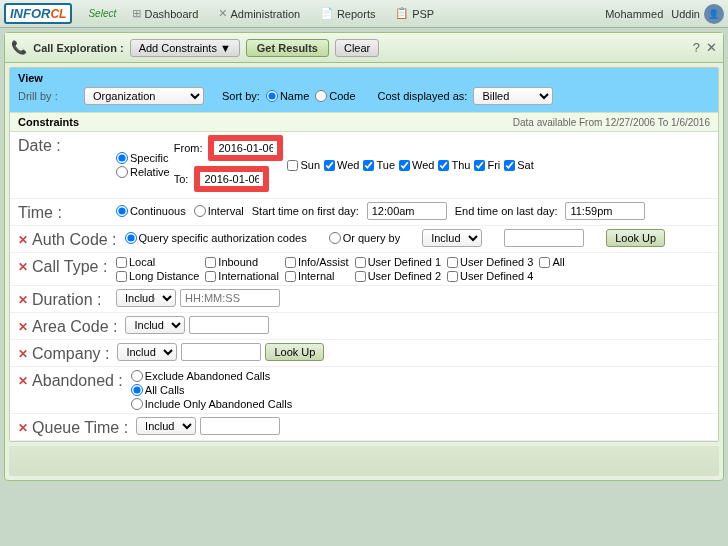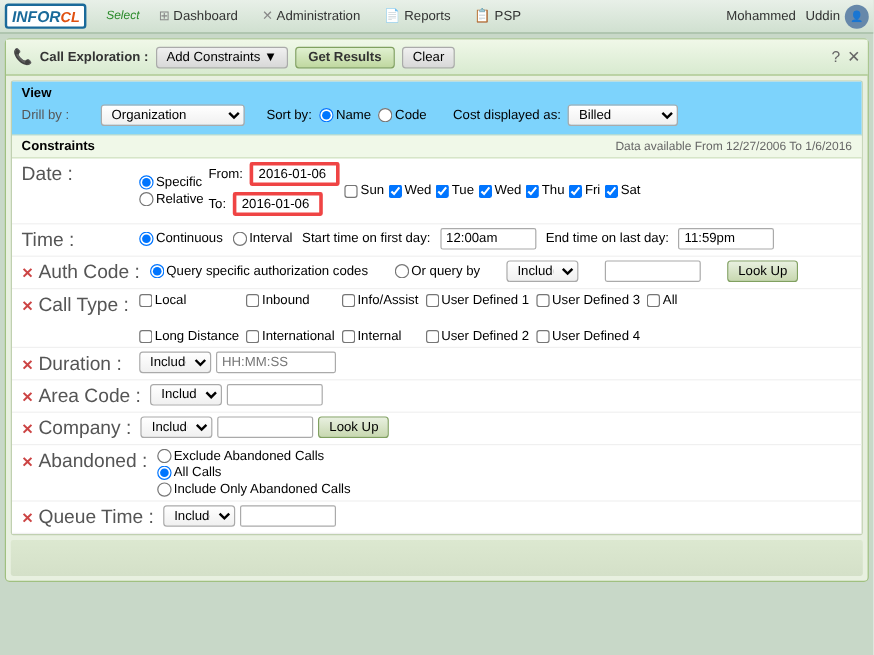--- a/index.html
+++ b/index.html
@@ -168,21 +168,21 @@
       border-radius: 3px;
       padding: 1px 4px;
       font-size: 11px;
       height: 18px;
       cursor: pointer;
     }
     .select-box-wide {
       width: 120px;
     }
     .select-box-medium {
-      width: 92px;
+      width: 80px;
     }
     .select-box-small {
       width: 60px;
     }
     .radio-label {
       display: flex;
       align-items: center;
       gap: 2px;
       cursor: pointer;
       font-size: 11px;
@@ -238,21 +238,21 @@
       display: flex;
       flex-direction: column;
       gap: 2px;
     }
     .date-inputs {
       display: flex;
       flex-direction: column;
       gap: 2px;
     }
     .date-input {
-      border: 3px solid #ef4444;
+      border: 6px solid #ef4444;
       border-radius: 2px;
       padding: 1px 4px;
       font-size: 11px;
       width: 75px;
     }
     .day-checkboxes {
       display: flex;
       align-items: center;
       gap: 4px;
       flex-wrap: wrap;
@@ -508,21 +508,21 @@
           <input type="text" class="text-input text-input-medium" style="">
           <button class="btn-lookup">Look Up</button>
         </div>
       </div>
 
       <div class="constraint-row">
         <div class="constraint-label">
           <span class="x-icon">✕</span>
           <span class="constraint-name">Call Type :</span>
         </div>
-        <div style="display:grid;grid-template-columns:repeat(6,auto);gap:18px 6px;align-items:center;">
+        <div style="display:grid;grid-template-columns:repeat(6,auto);gap:2px 6px;align-items:center;">
           <label class="check-label">
               <input type="checkbox" style="">
               <span>Local</span>
             </label>
           <label class="check-label">
               <input type="checkbox" style="">
               <span>Inbound</span>
             </label>
           <label class="check-label">
               <input type="checkbox" style="">

